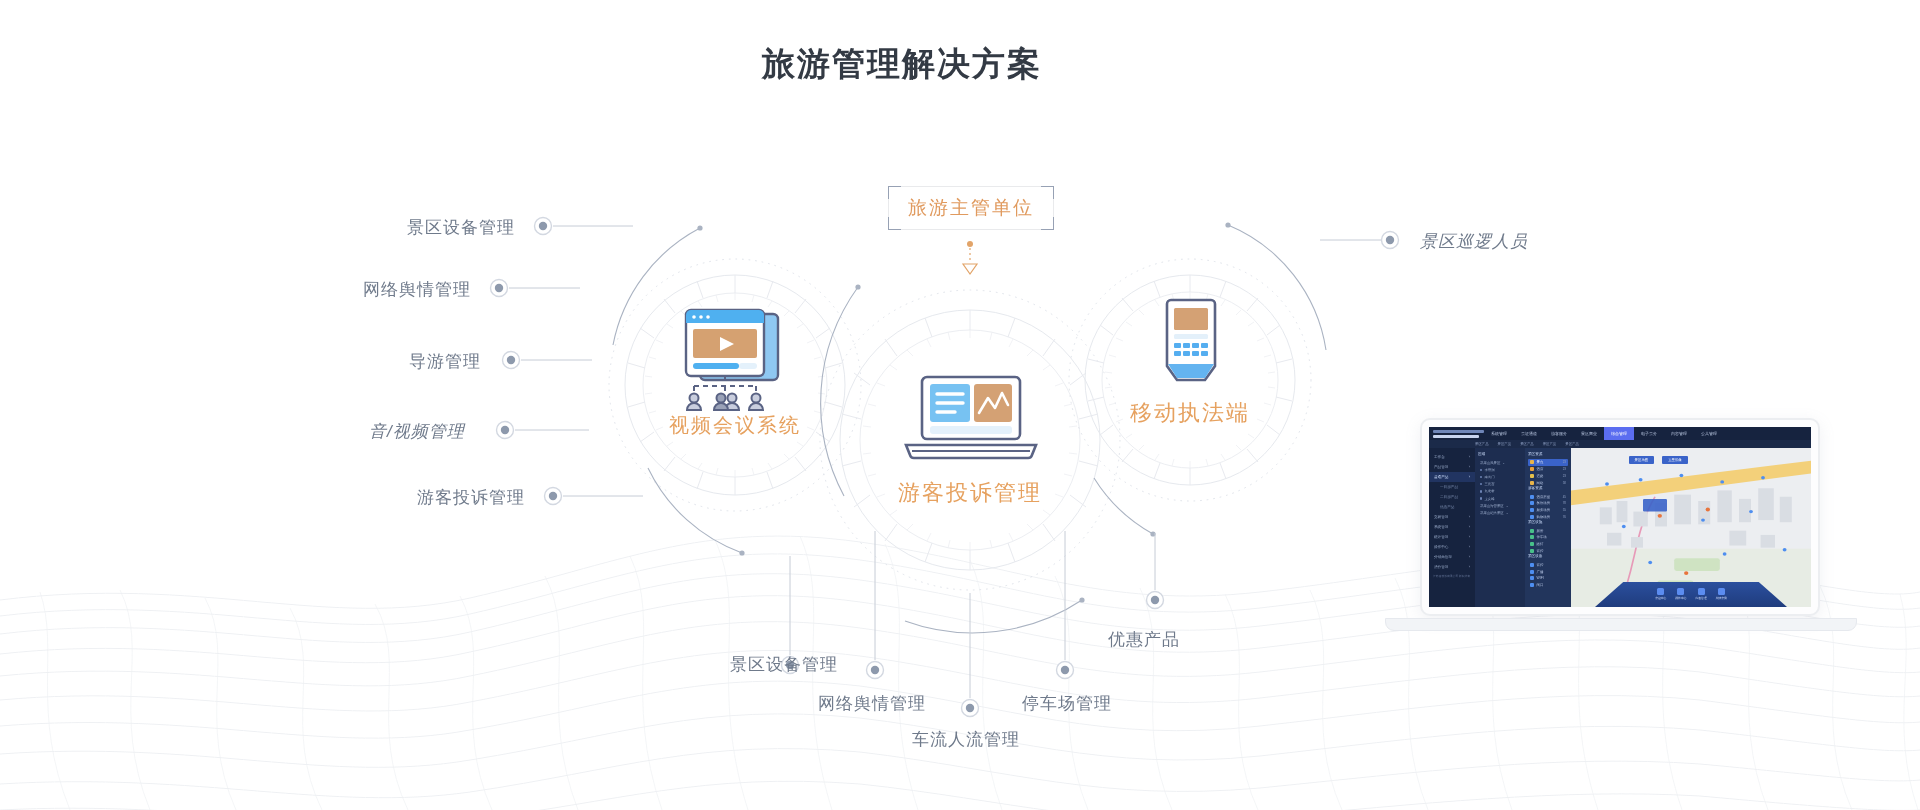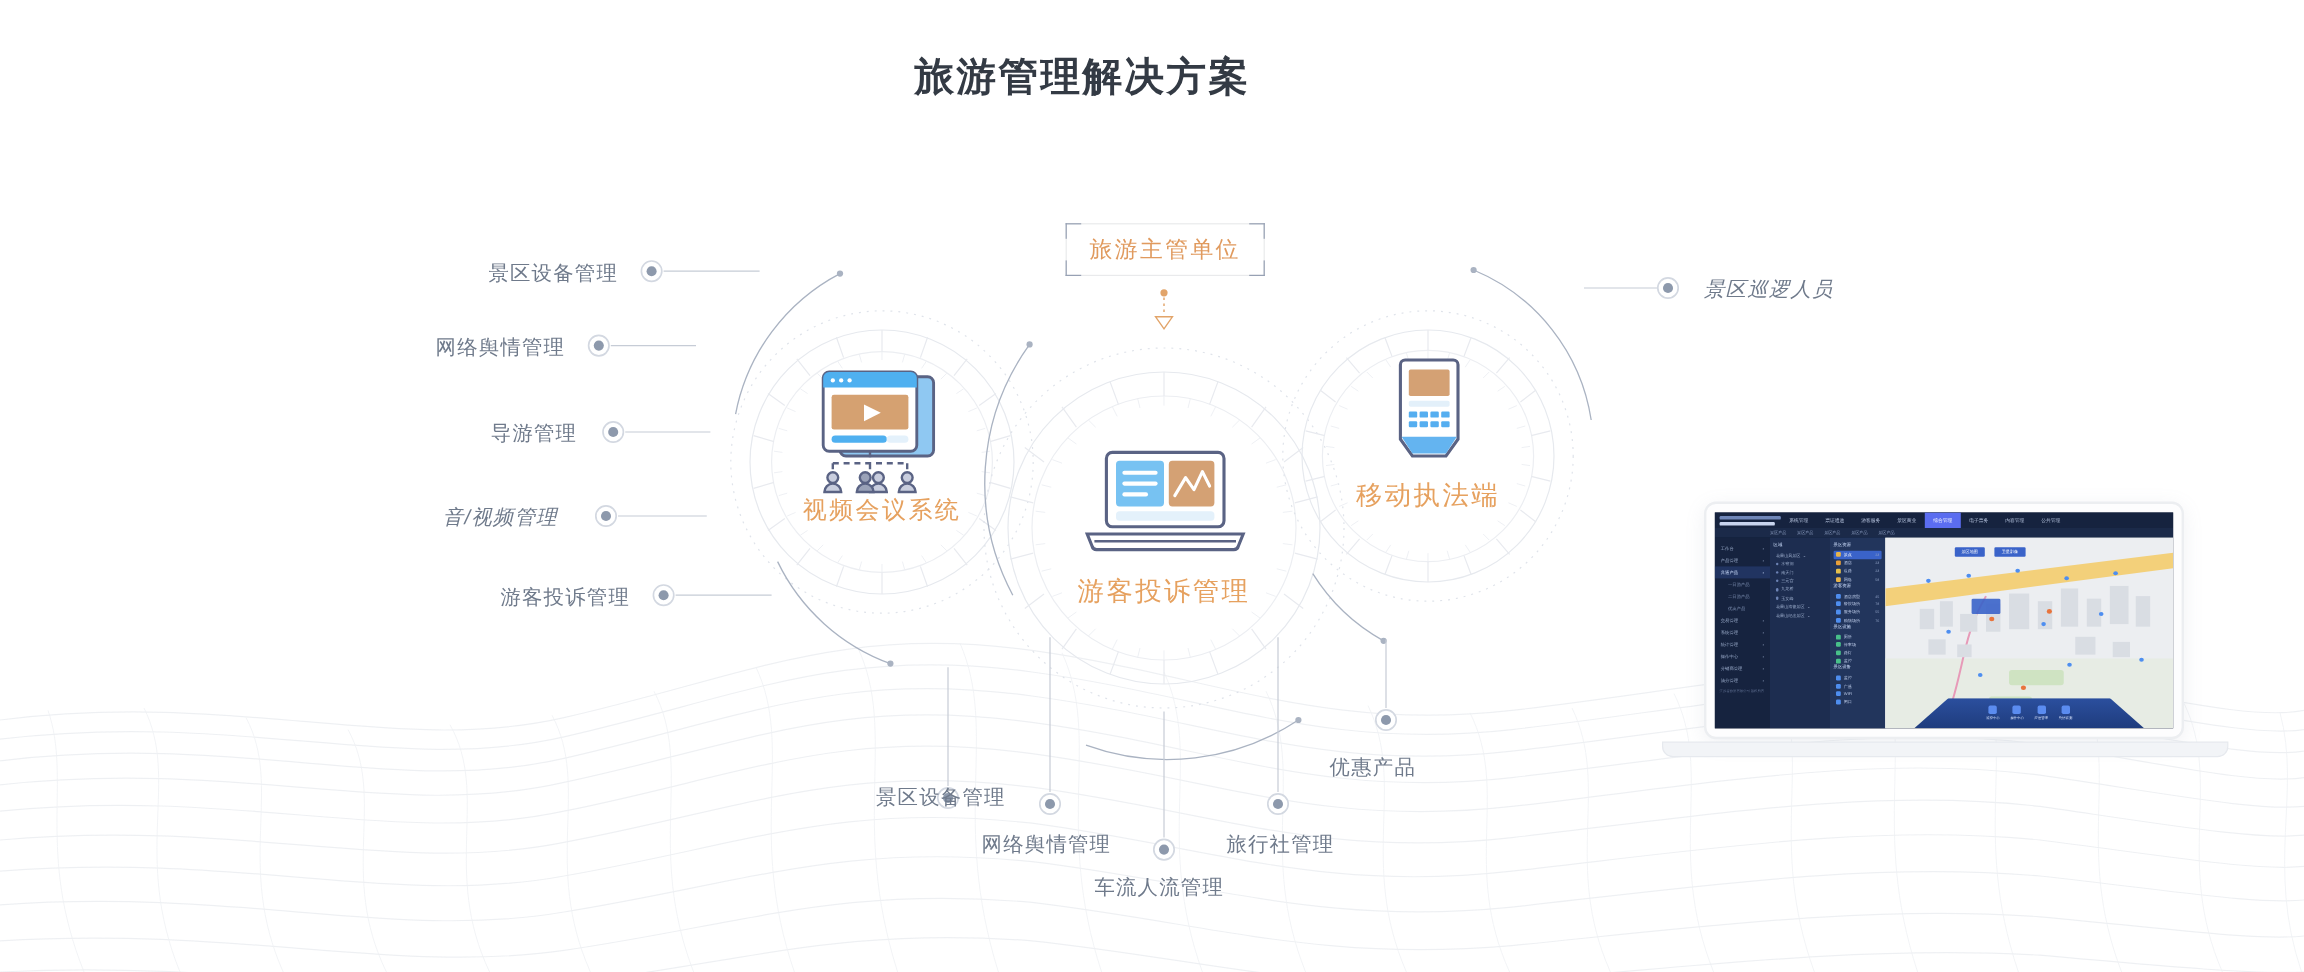--- a/index.html
+++ b/index.html
@@ -442,21 +442,21 @@
 <div class="node-label" style="left:363px;top:278px;">网络舆情管理</div>
 <div class="node-label" style="left:409px;top:350px;">导游管理</div>
 <div class="node-label" style="left:369px;top:420px;font-style:italic;">音/视频管理</div>
 <div class="node-label" style="left:417px;top:486px;">游客投诉管理</div>
 
 <div class="node-label" style="left:1420px;top:230px;font-style:italic;">景区巡逻人员</div>
 
 <div class="node-label" style="left:730px;top:653px;">景区设备管理</div>
 <div class="node-label" style="left:818px;top:692px;">网络舆情管理</div>
 <div class="node-label" style="left:912px;top:728px;text-align:right;">车流人流管理</div>
-<div class="node-label" style="left:1022px;top:692px;">旅行社管理</div>
+<div class="node-label" style="left:1022px;top:692px;">停车场管理</div>
 <div class="node-label" style="left:1108px;top:628px;">优惠产品</div>
 
 <div class="laptop">
   <div class="lid">
     <div class="screen">
 
       <div class="lp-nav">
         <div class="lp-logo" title="LUXURY BRAND 智慧文旅综合运营管理">
           <i></i>
           <i></i>

